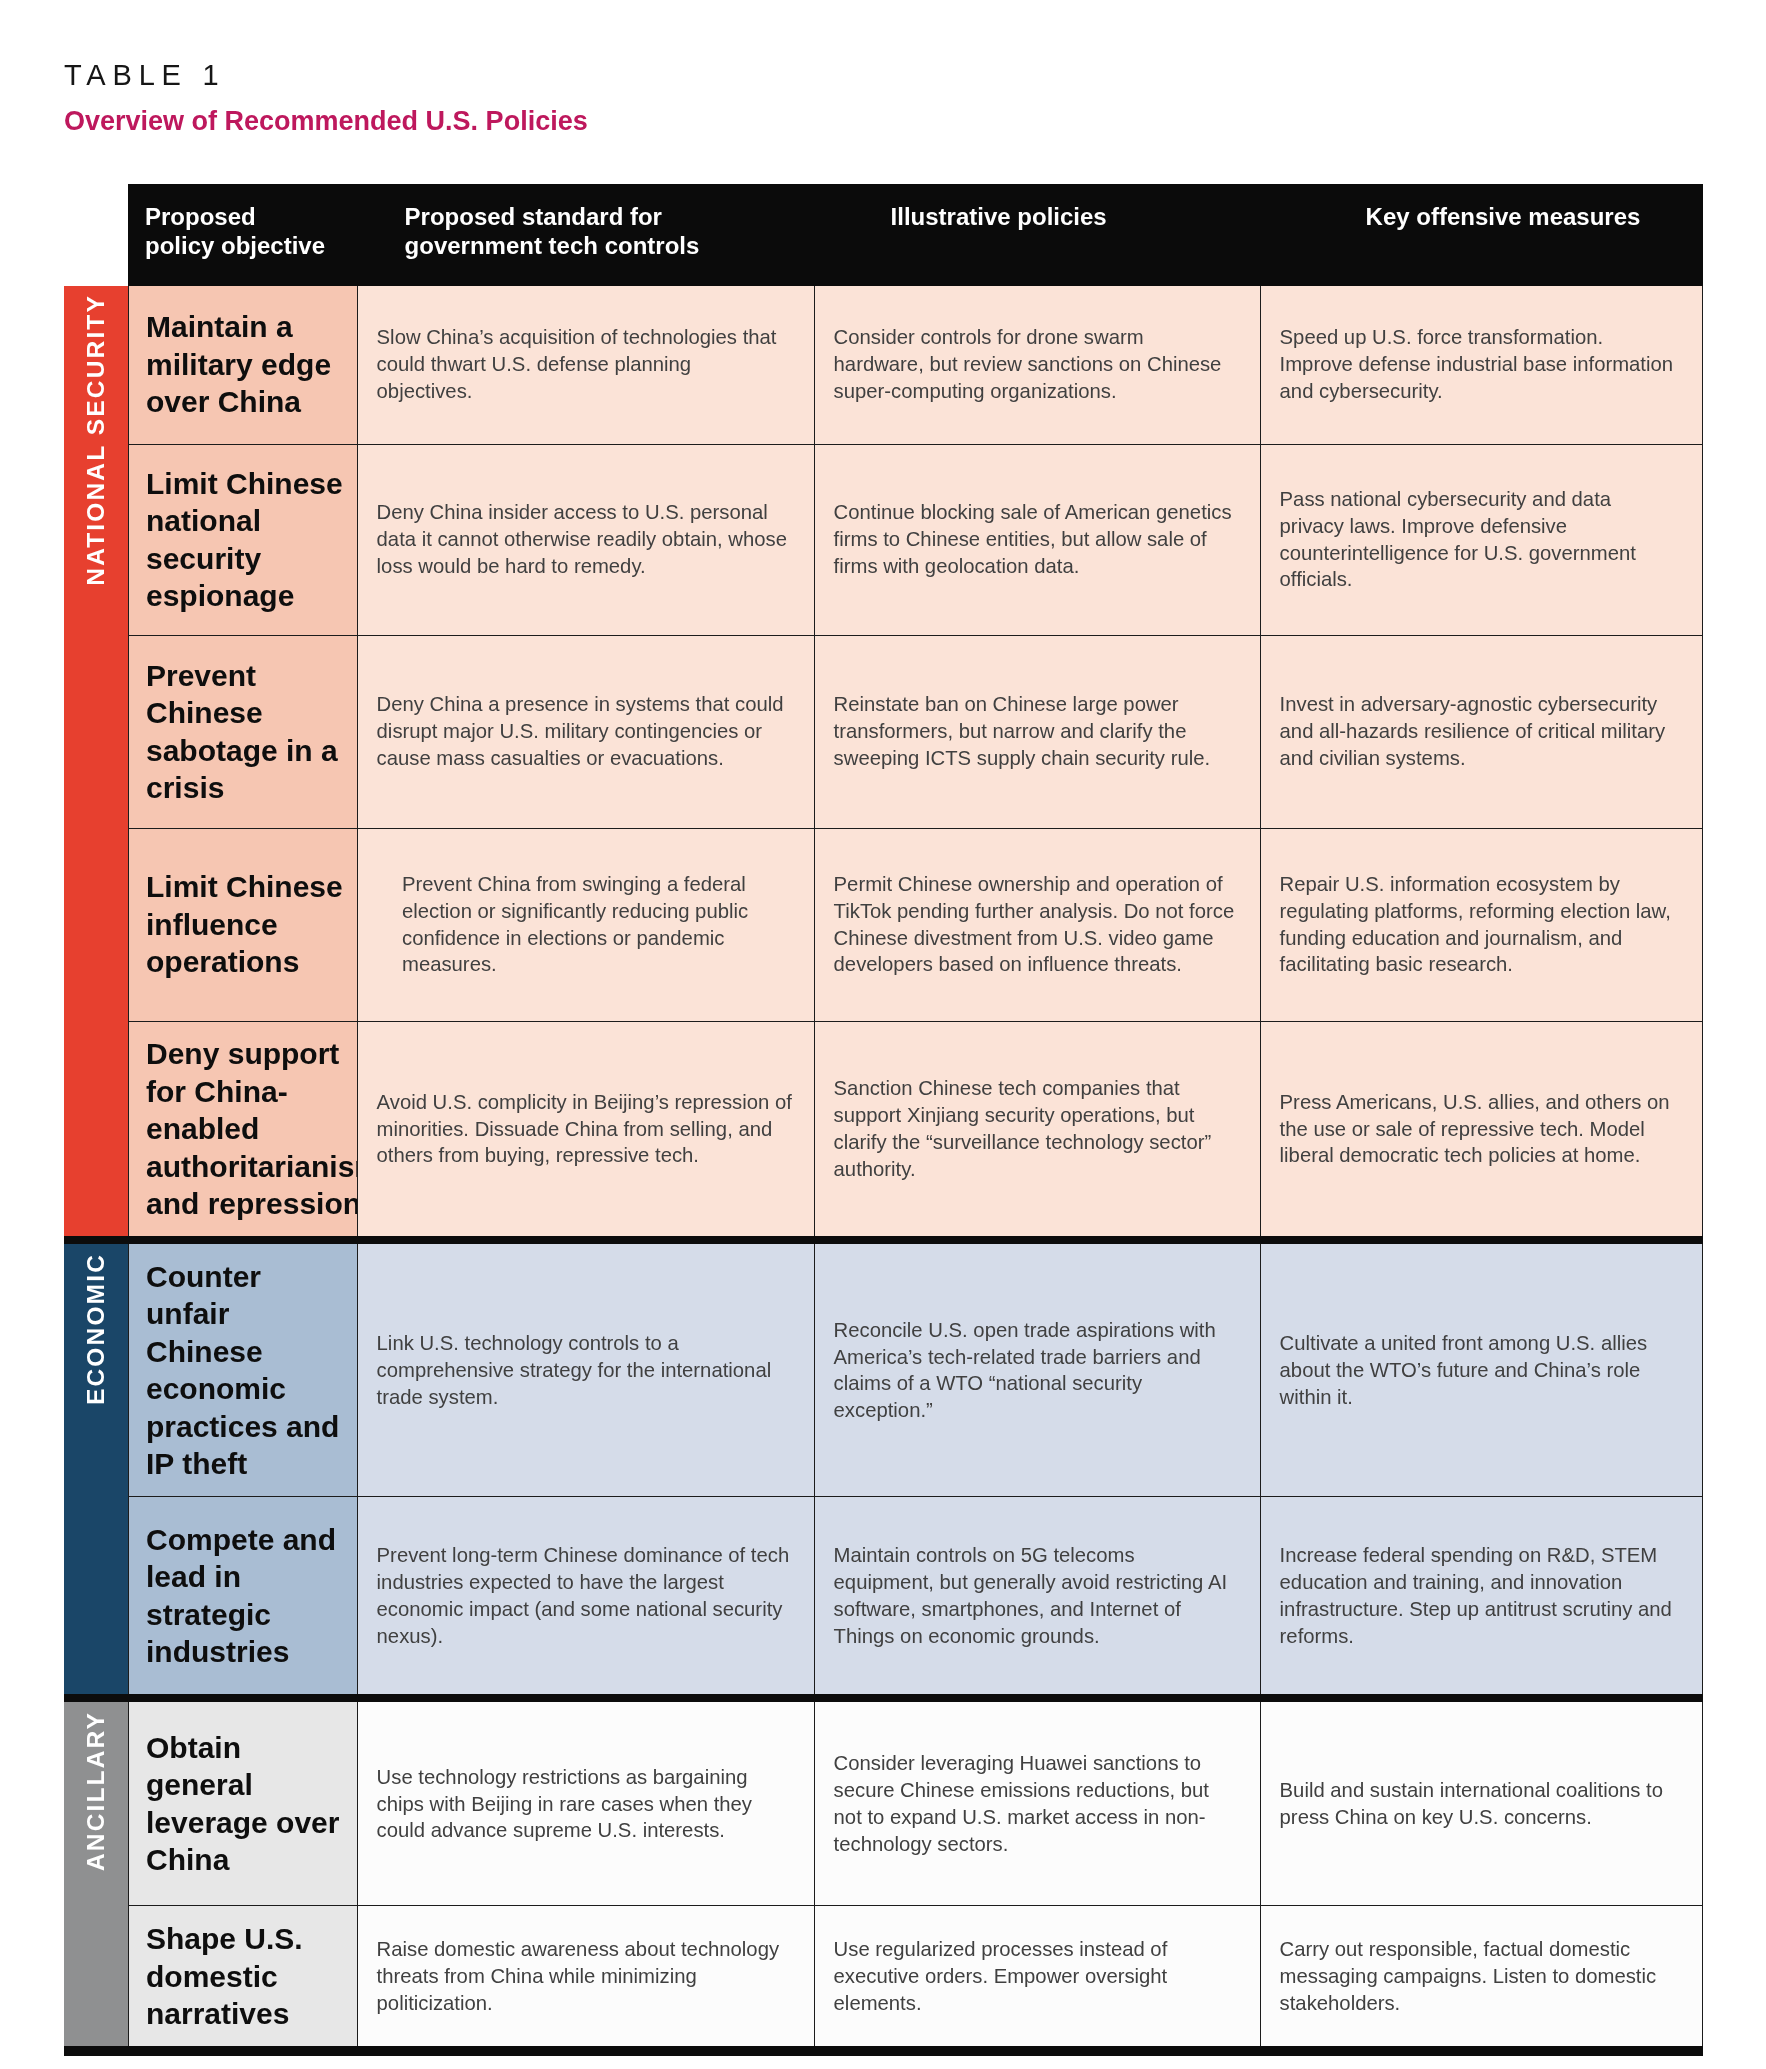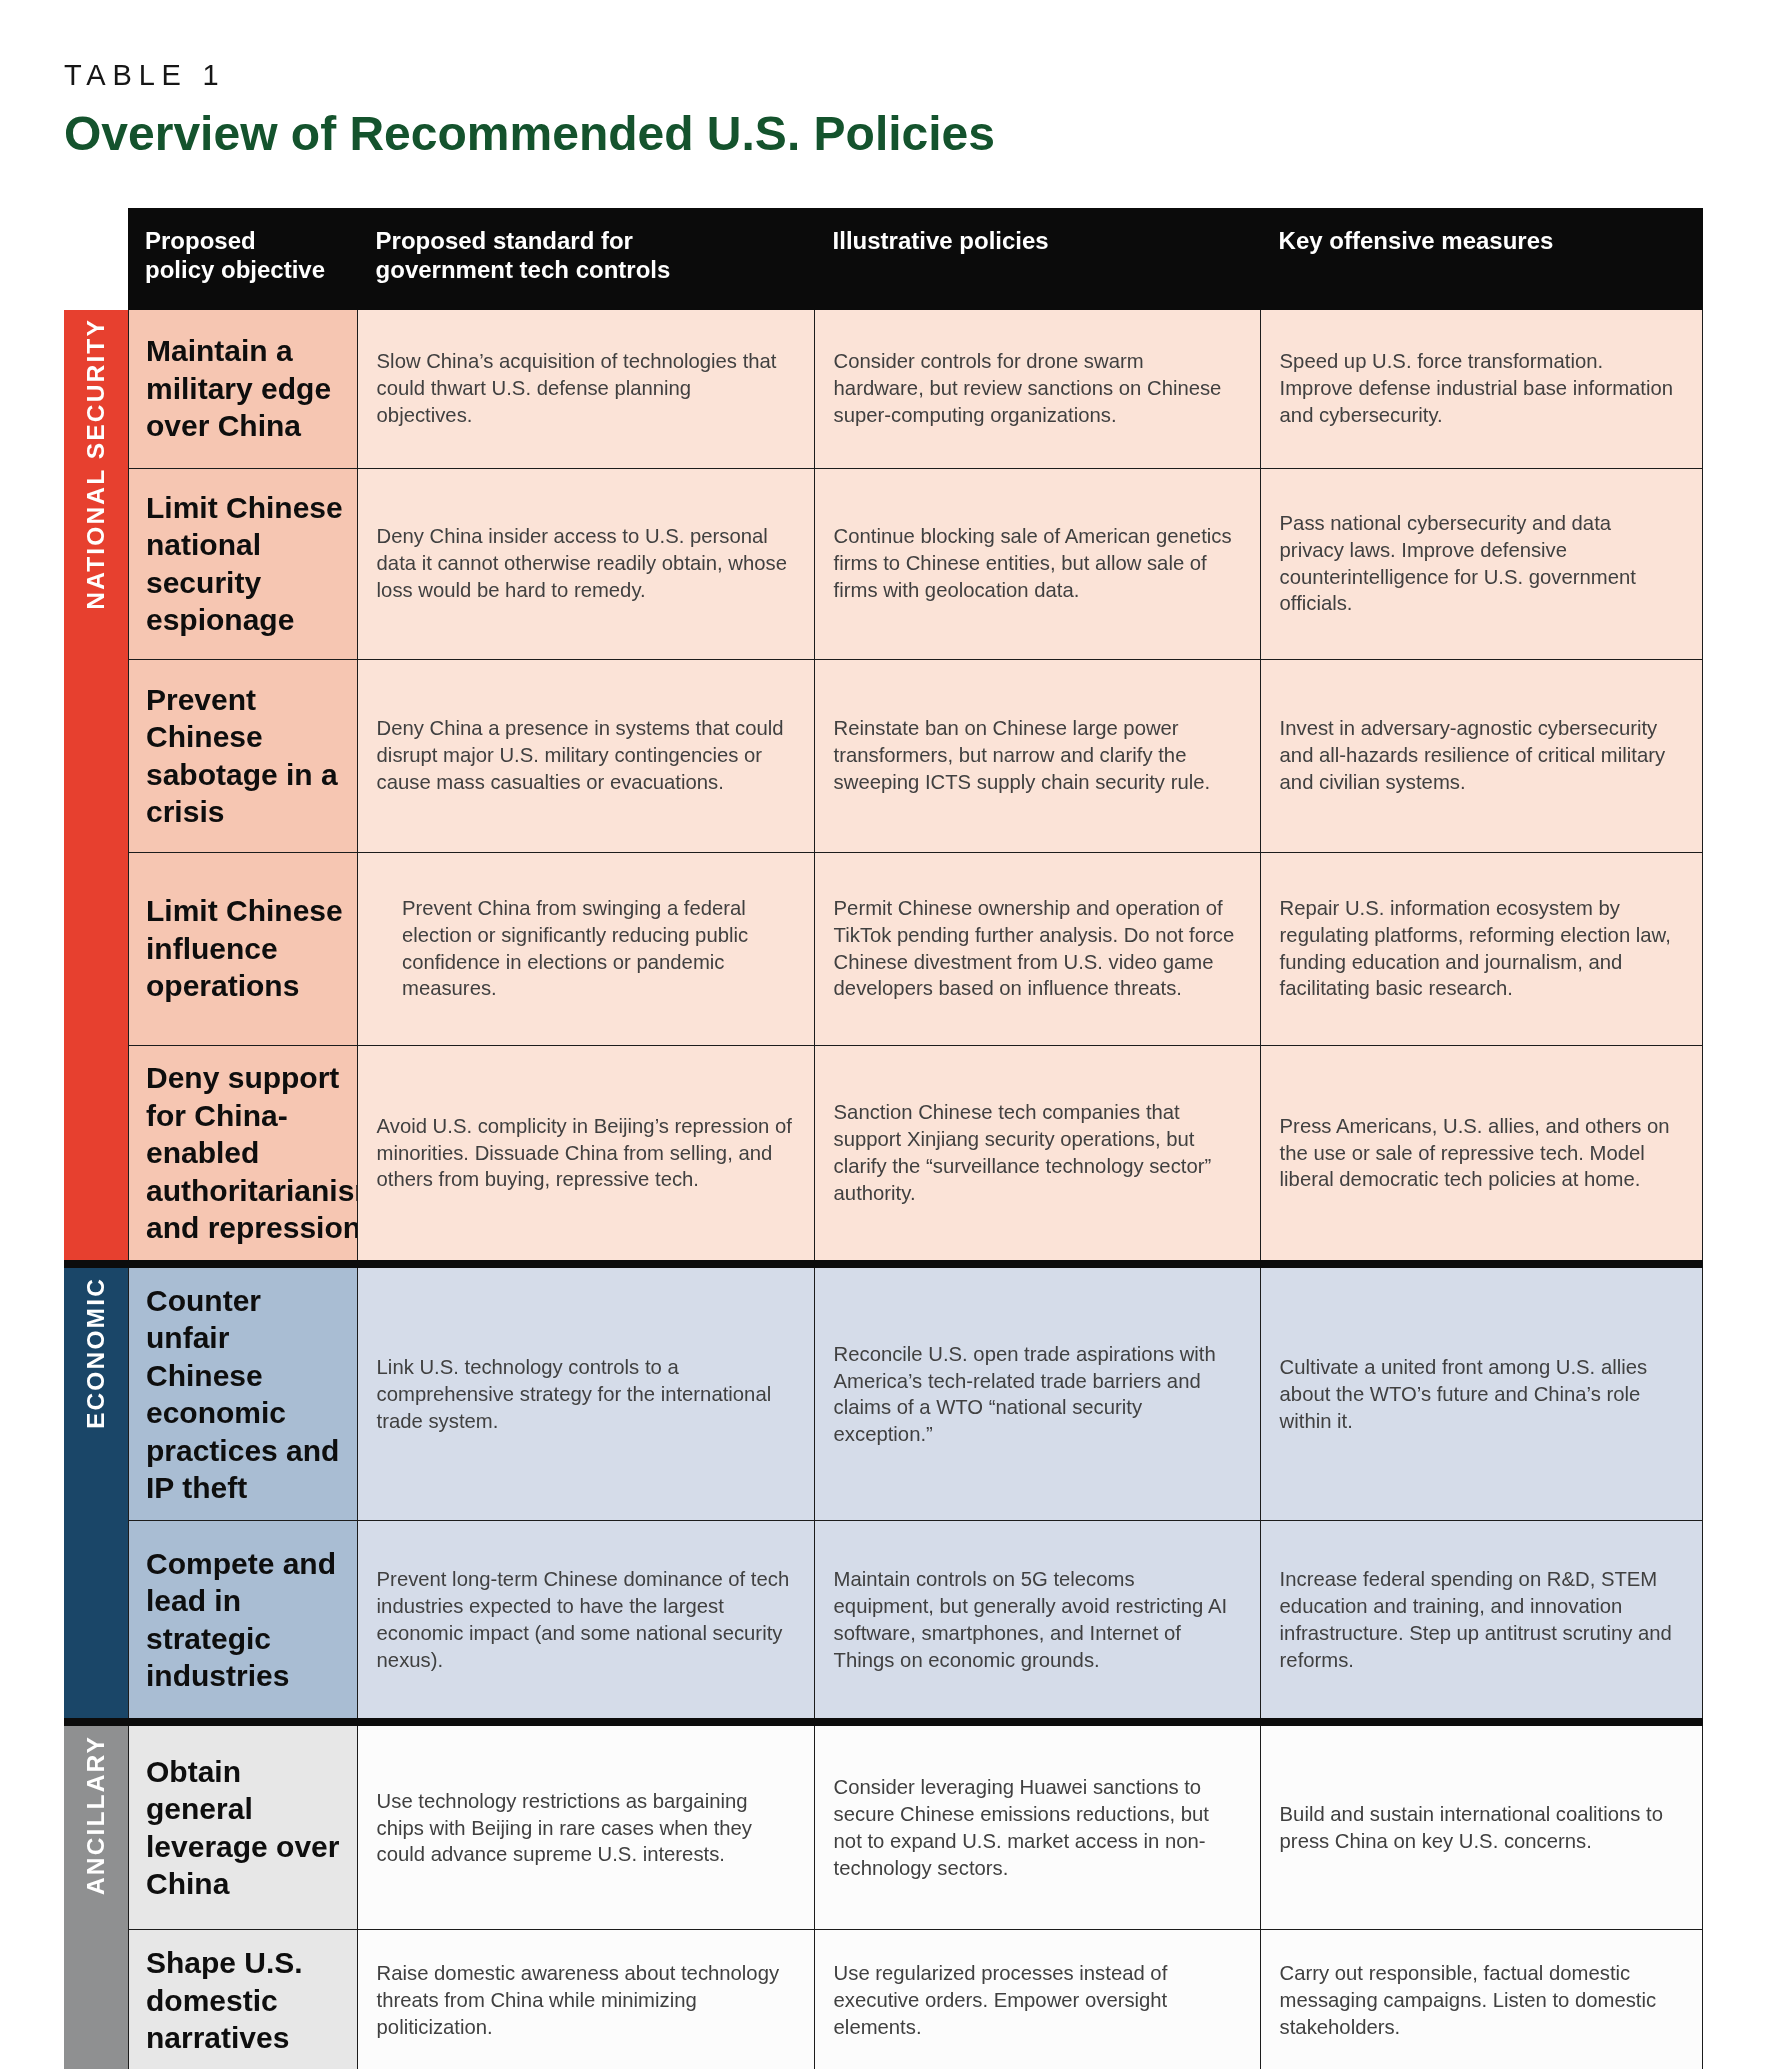--- a/index.html
+++ b/index.html
@@ -15,40 +15,41 @@
     padding: 59px 64px 34px 64px;
   }
   .table-label {
     font-size: 29px;
     font-weight: 400;
     letter-spacing: 6.8px;
     color: #161616;
     margin: 0 0 13.6px 0;
   }
   .page-title {
-    font-size: 48px;
+    font-size: 27px;
     font-weight: bold;
     letter-spacing: 0px;
     margin: 0;
-    color: #14532d;
+    color: #be185d;
   }
   .policy-table {
     margin-top: 47px;
     width: 1639px;
     border-bottom: 10.2px solid #0c0c0c;
   }
   
   .thead {
     margin-left: 64px;
     background: #0b0b0b;
     display: grid;
     grid-template-columns: 229px 457px 446px 1fr;
     min-height: 102px;
     box-sizing: border-box;
     align-items: start;
+    gap: 29px;
   }
   .th {
     color: #ffffff;
     font-weight: bold;
     font-size: 24px;
     line-height: 1.22;
     padding: 18.6px 25.4px 12px 17px;
     box-sizing: border-box;
   }
   .th.c2, .th.c3, .th.c4 { padding-left: 18.6px; }

